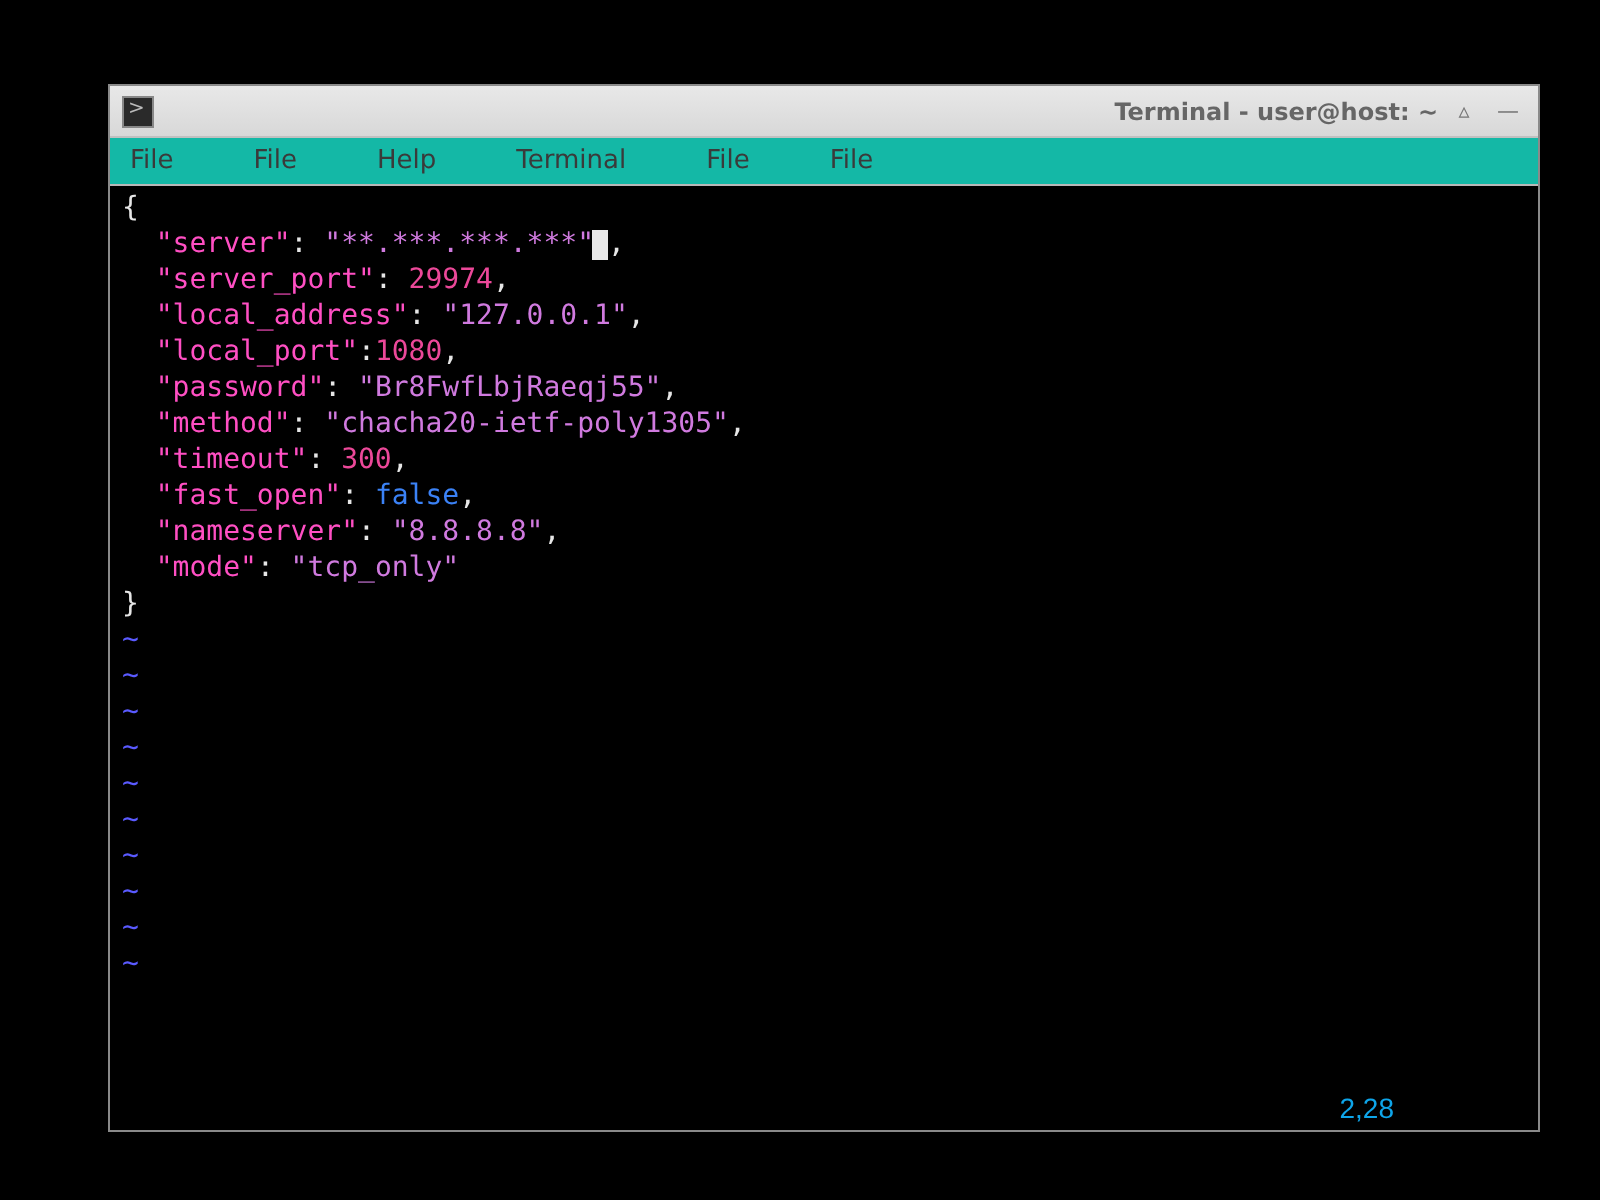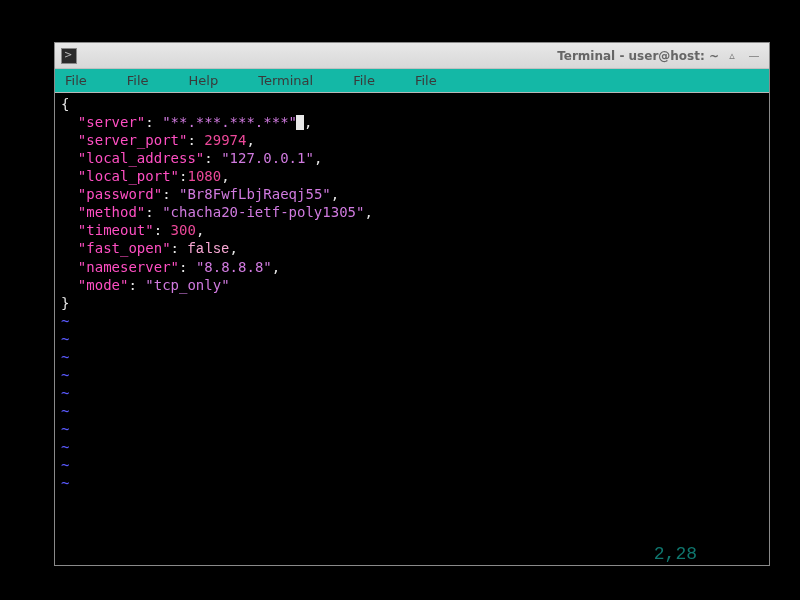--- a/index.html
+++ b/index.html
@@ -75,37 +75,37 @@
     font-size: 14px;
     line-height: 18px;
     padding: 2px 6px 2px 6px;
     position: relative;
     white-space: pre;
     overflow: hidden;
   }
   .key   { color: #ff4fc3; }
   .str   { color: #d07adf; }
   .num   { color: #ec4899; }
-  .bool  { color: #f9a8d4; font-family: Liberation Mono, monospace; }
+  .bool  { color: #3b82f6; }
   .punct { color: #e6e6e6; }
   .tilde { color: #5a5aff; }
   .cursor {
     display: inline-block;
     width: 8px; height: 15px;
     background: #e8e8e8;
     vertical-align: text-bottom;
     margin-left: -1px;
   }
   .statusbar {
     position: absolute;
     bottom: 2px;
     right: 12px;
-    color: #0f766e;
-    font-family: Liberation Mono, monospace;
-    font-size: 18px;
+    color: #0ea5e9;
+    font-family: Liberation Sans, sans-serif;
+    font-size: 14px;
     padding-right: 60px;
   }
 </style>
 </head>
 <body>
 
 <div class="window">
 
   <div class="titlebar">
     <div class="app-icon"></div>

